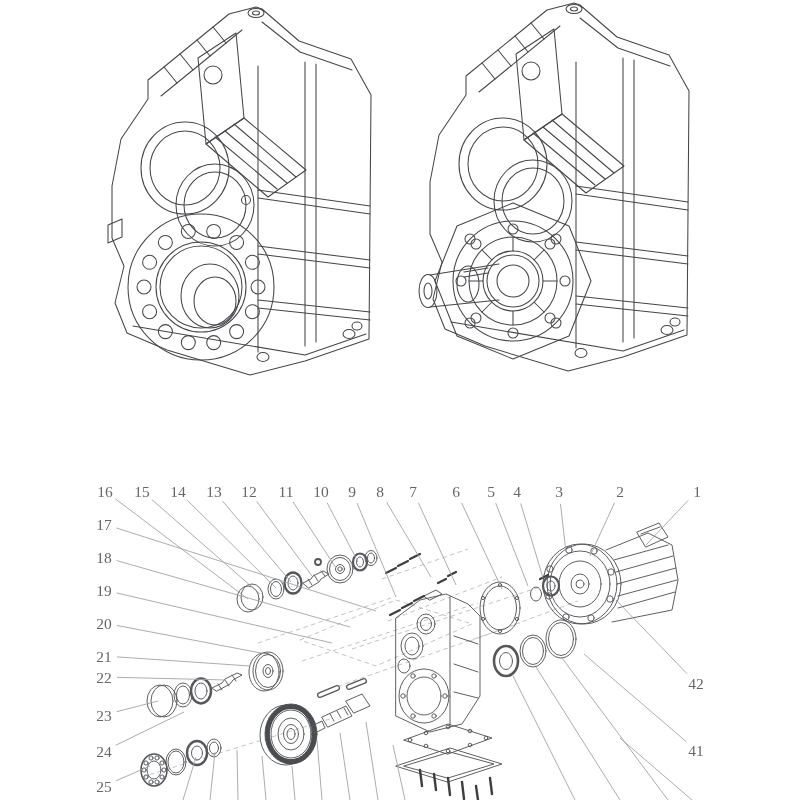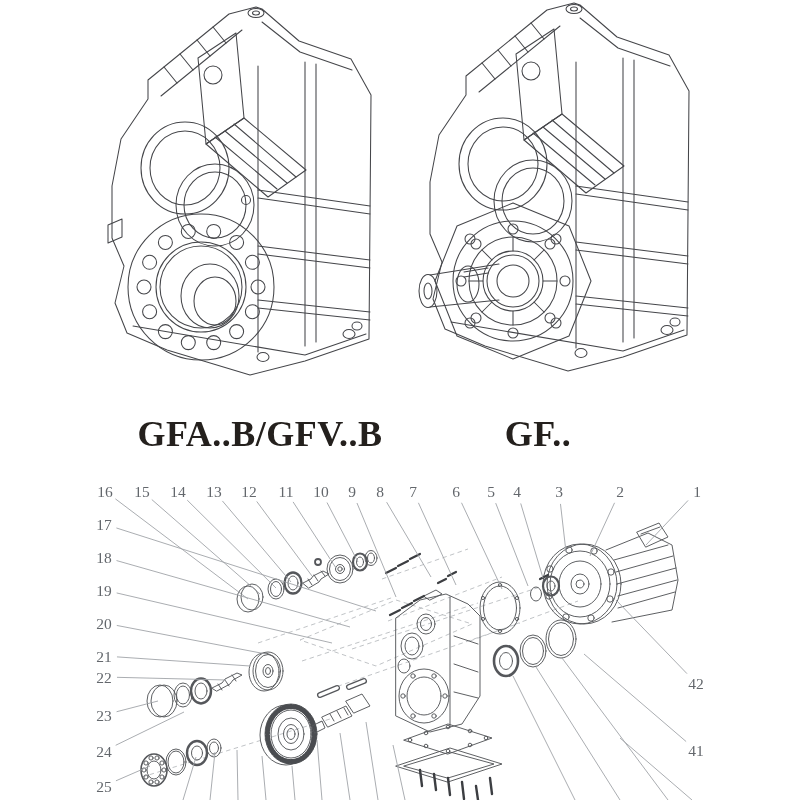--- a/index.html
+++ b/index.html
@@ -128,22 +128,20 @@
           <ellipse cx="150" cy="288" rx="11" ry="18"></ellipse>
           <path d="M146,276 L170,272 M146,281 L170,277"></path>
         </g>
         <path d="M133,326 L305,355 L366,334"></path>
         <ellipse cx="263" cy="357" rx="6" ry="4.5"></ellipse>
           <ellipse cx="349" cy="334" rx="6" ry="4.5"></ellipse>
       </g>
     </g>
   </svg>
 
-  <div class="model-label" id="label-left">GFA..B/GFV..B</div>
-  <div class="model-label" id="label-right">GF..</div>
 
   <svg width="800" height="800" viewBox="0 0 800 800" id="exploded-svg">
 
     <g stroke="#b9bcbf" stroke-width=".9" fill="none" stroke-dasharray="4.5,3.5">
       <path d="M300,640 L396,600 L472,624 L376,666 Z"></path>
       <path d="M258,643 L394,597"></path>
       <path d="M302,661 L478,603"></path>
       <path d="M352,649 L543,586"></path>
       <path d="M330,689 L520,623"></path>
       <path d="M142,777 L330,719"></path>

